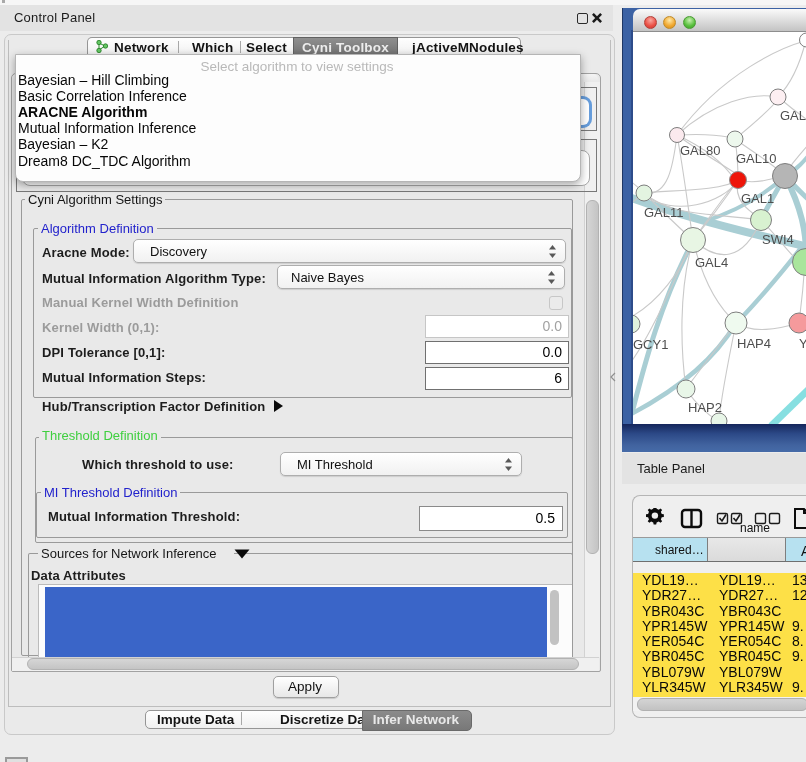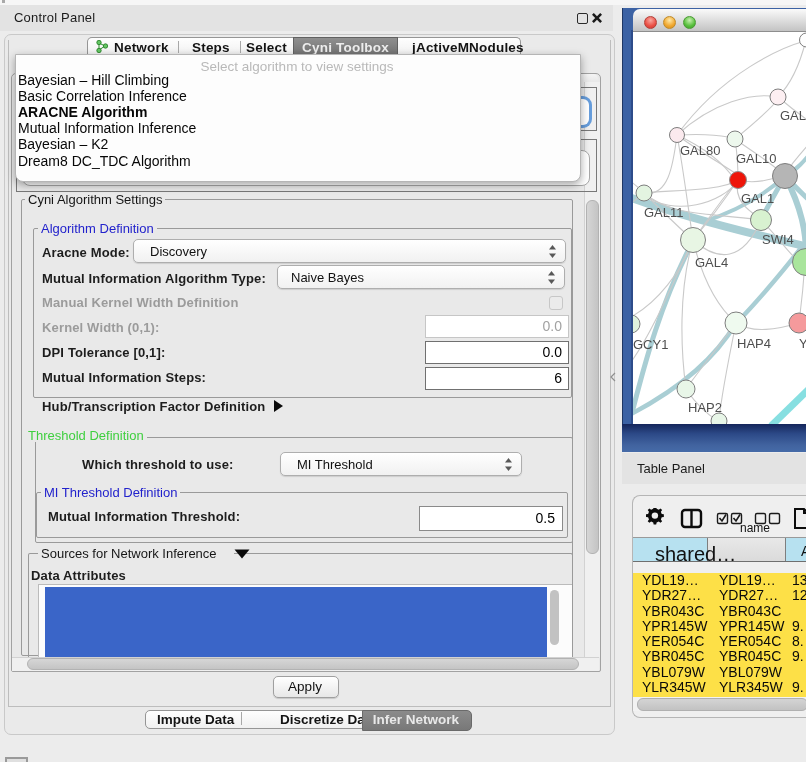--- a/index.html
+++ b/index.html
@@ -37,21 +37,21 @@
 <svg class="abs" style="left:96px;top:40px;" width="13" height="13" viewBox="0 0 13 13">
   <line x1="3" y1="3" x2="9" y2="6" stroke="#2e8b2e" stroke-width="1"></line>
   <line x1="3" y1="3" x2="3" y2="10" stroke="#2e8b2e" stroke-width="1"></line>
   <line x1="3" y1="10" x2="9" y2="6" stroke="#2e8b2e" stroke-width="1"></line>
   <circle cx="3" cy="2.5" r="2.2" fill="#63c663" stroke="#1f7a1f" stroke-width="0.8"></circle>
   <circle cx="9.5" cy="6" r="2.2" fill="#63c663" stroke="#1f7a1f" stroke-width="0.8"></circle>
   <circle cx="3" cy="10.5" r="2.2" fill="#63c663" stroke="#1f7a1f" stroke-width="0.8"></circle>
 </svg>
 <div class="abs tabt" style="left:114px;">Network</div>
 <div class="abs" style="left:178px;top:41px;width:1px;height:12px;background:#a8a8a8;"></div>
-<div class="abs tabt" style="left:192px;">Steps</div>
+<div class="abs tabt" style="left:192px;">Which</div>
 <div class="abs" style="left:240px;top:41px;width:1px;height:12px;background:#a8a8a8;"></div>
 <div class="abs tabt" style="left:246px;">Select</div>
 <div class="abs" style="left:293px;top:37px;width:105px;height:18px;background:linear-gradient(#8f8f8f,#747474);border:1px solid #616161;box-sizing:border-box;"></div>
 <div class="abs tabt" style="left:293px;width:105px;text-align:center;color:#ededed;">Cyni Toolbox</div>
 <div class="abs tabt" style="left:412px;">jActiveMNodules</div>
 
 <div class="abs" style="left:11px;top:73px;width:588px;height:597px;background:#e9e9e9;border:1px solid #a2a2a2;border-radius:5px 5px 2px 2px;"></div>
 <div class="abs" style="left:12px;top:74px;width:586px;height:7px;background:linear-gradient(#f4f4f4,#e9e9e9);border-radius:5px 5px 0 0;"></div>
 
 <div class="abs" style="left:584px;top:82px;width:15px;height:575px;background:#f0f0f0;border-left:1px solid #d2d2d2;"></div>
@@ -97,21 +97,21 @@
 
 <div class="lbl abs" style="left:42px;top:370px;">Mutual Information Steps:</div>
 <div class="tf" style="left:425px;top:367px;width:144px;height:23px;border:1.5px solid #707070;color:#000;padding:2px 6px 0 0;">6</div>
 
 <div class="lbl abs" style="left:42px;top:399px;">Hub/Transcription Factor Definition</div>
 <svg class="abs" style="left:272px;top:399px;" width="12" height="14" viewBox="0 0 12 14">
     <path d="M2 1 L11 7 L2 13 Z" fill="#0a0a0a"></path>
   </svg>
 
 <div class="grp" style="left:35px;top:437px;width:536px;height:104px;"></div>
-<div class="gl" style="left:25px;top:429px;color:#3fcf3f;">Threshold Definition</div>
+<div class="gl" style="left:39px;top:429px;color:#3fcf3f;">Threshold Definition</div>
 
 <div class="lbl abs" style="left:82px;top:457px;">Which threshold to use:</div>
 <div class="combo" style="left:280px;top:452px;width:240px;height:22px;">
   <span class="ct">MI Threshold</span>
   <svg class="abs" style="right:8px;top:4px;" width="9" height="15" viewBox="0 0 9 15">
     <path d="M4.5 1 L8 5.5 L1 5.5 Z" fill="#585858"></path>
       <path d="M4.5 14 L8 9.5 L1 9.5 Z" fill="#585858"></path>
   </svg>
 </div>
 
@@ -278,21 +278,21 @@
     <rect x="124.5" y="5.5" width="10" height="10" rx="1.5"></rect>
   </g>
   <path d="M150 1 L159 1 L163 5 L163 20 L150 20 Z M159 1 L159 5 L163 5" fill="none" stroke="#0c0c0c" stroke-width="2"></path>
 </svg>
 
 <div class="abs" style="left:633px;top:537px;width:173px;height:1px;background:#9a9a9a;"></div>
 <div class="abs" style="left:633px;top:538px;width:74px;height:24px;background:#b7e1f0;border-right:1px solid #7e7e7e;"></div>
 <div class="abs" style="left:708px;top:538px;width:77px;height:24px;background:linear-gradient(#e8e8e8,#dadada);border-right:1px solid #7e7e7e;"></div>
 <div class="abs" style="left:786px;top:538px;width:20px;height:24px;background:#b7e1f0;"></div>
 <div class="abs" style="left:633px;top:561px;width:173px;height:1px;background:#6f6f6f;"></div>
-<div class="abs" style="left:655px;top:543px;font-size:20px;color:#111;">shared…</div>
+<div class="abs" style="left:655px;top:543px;font-size:12px;color:#111;">shared…</div>
 <div class="abs" style="left:740px;top:521px;font-size:12px;color:#111;">name</div>
 <div class="abs" style="left:801px;top:543px;font-size:14px;color:#111;">A</div>
 
 <div class="abs" style="left:633px;top:573px;width:173px;height:135px;background:#fde047;overflow:hidden;">
   <div class="abs" style="left:9px;top:0px;font-size:14px;color:#0a0a0a;line-height:15.3px;">YDL19…<br>YDR27…<br>YBR043C<br>YPR145W<br>YER054C<br>YBR045C<br>YBL079W<br>YLR345W<br>YIL052C</div>
   <div class="abs" style="left:86px;top:0px;font-size:14px;color:#0a0a0a;line-height:15.3px;">YDL19…<br>YDR27…<br>YBR043C<br>YPR145W<br>YER054C<br>YBR045C<br>YBL079W<br>YLR345W<br>YIL052C</div>
   <div class="abs" style="left:159px;top:0px;font-size:14px;color:#0a0a0a;line-height:15.3px;">13<br>12<br>&nbsp;<br>9.<br>8.<br>9.<br>&nbsp;<br>9.<br>9.</div>
 </div>
 
 <div class="abs" style="left:633px;top:697px;width:173px;height:14px;background:#f2f2f2;"></div>

